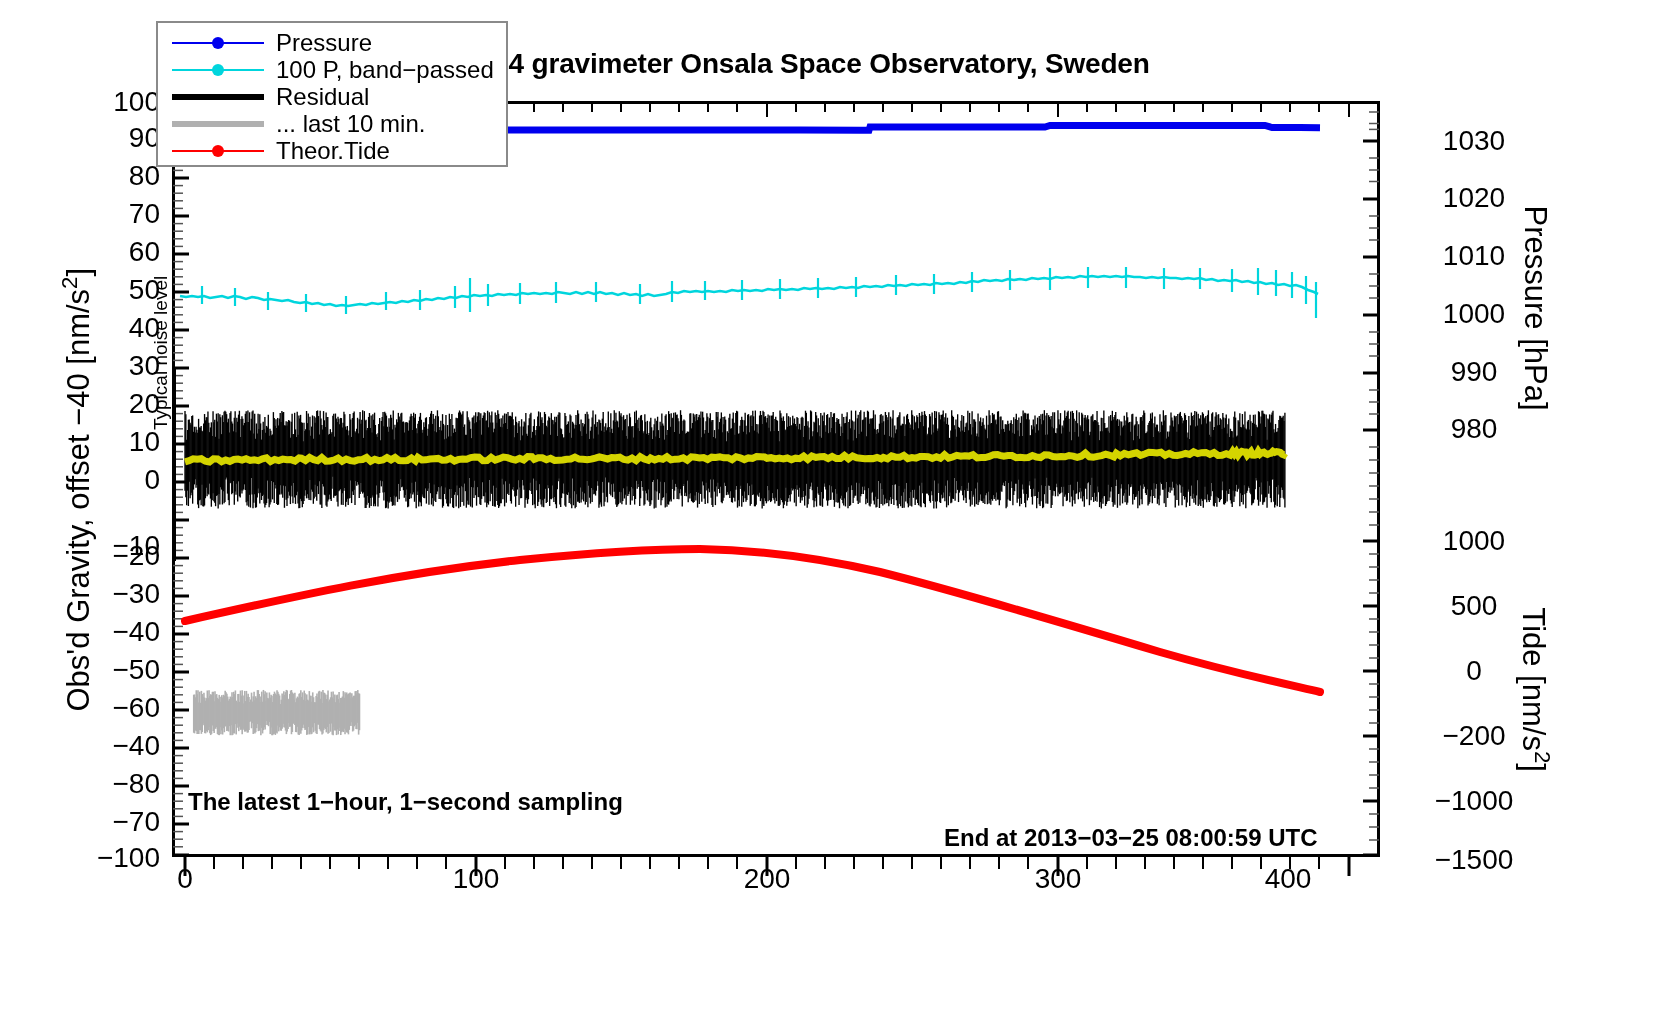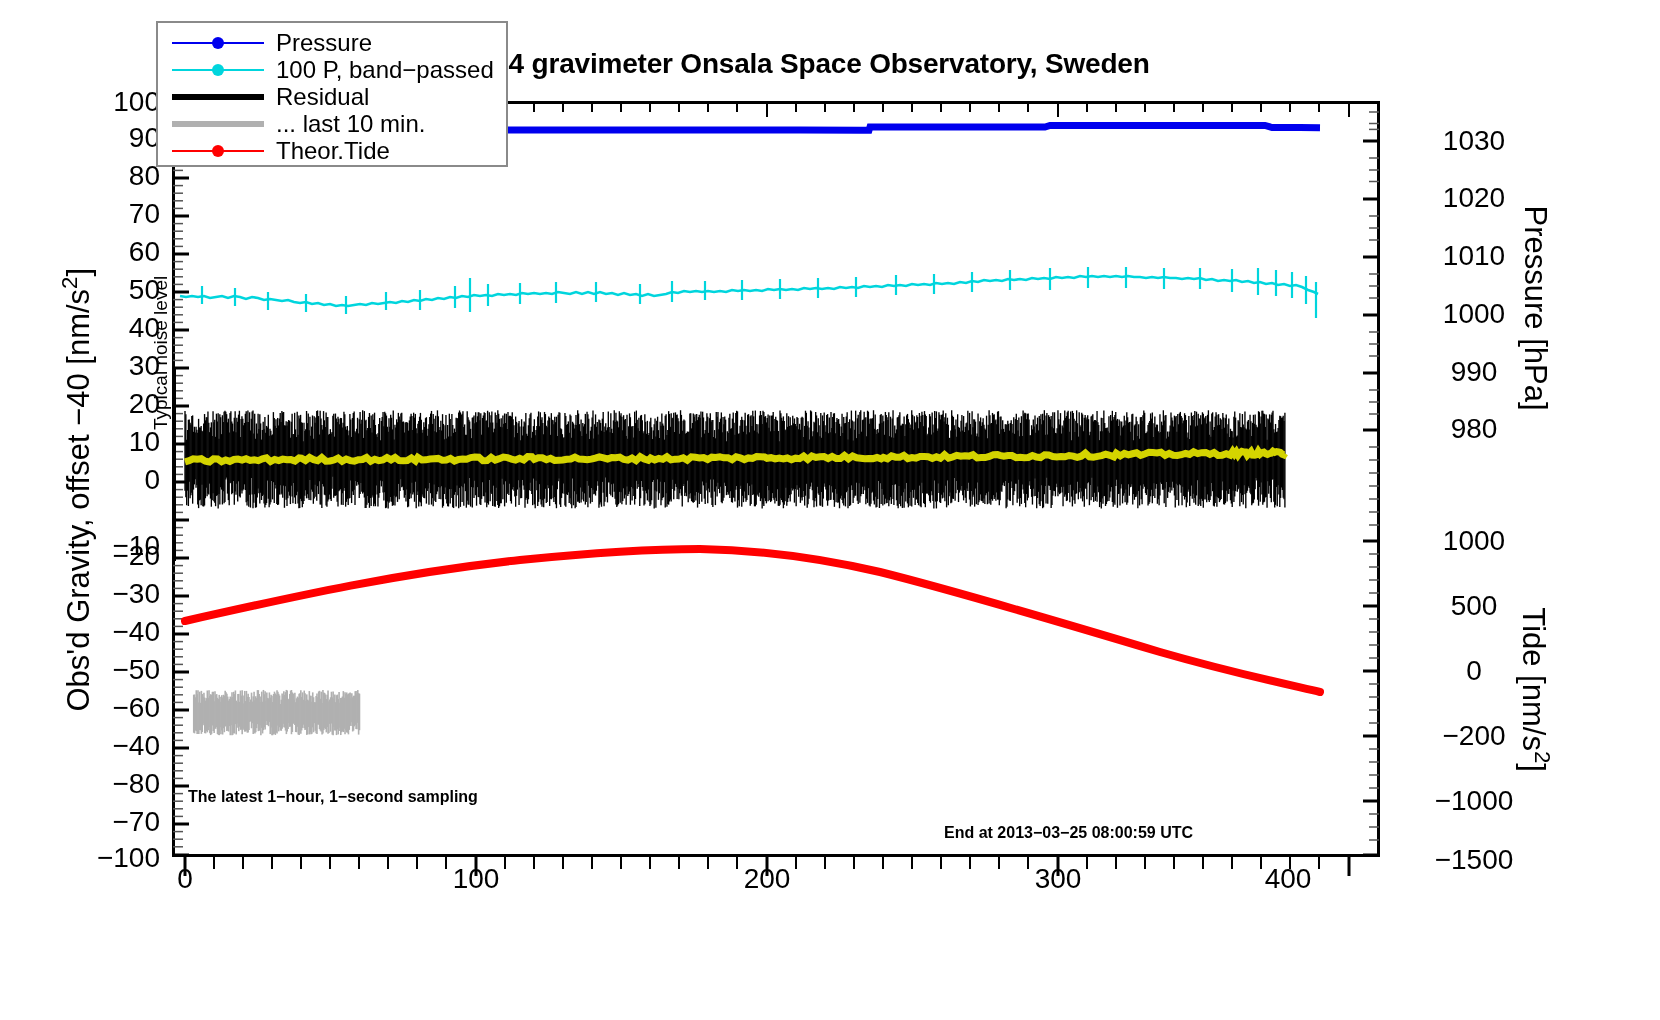--- a/index.html
+++ b/index.html
@@ -54,21 +54,21 @@
     border:2px solid #8a8a8a;background:#fff;box-sizing:border-box;
     padding:6px 0 0 0;
   }
   .legend-row{display:flex;align-items:center;height:27px;padding-left:14px;}
   .legend-sym{width:92px;height:16px;position:relative;flex:0 0 92px;}
   .legend-sym .ln{position:absolute;left:0;top:50%;width:92px;transform:translateY(-50%);}
   .legend-sym .dot{position:absolute;left:50%;top:50%;width:12px;height:12px;border-radius:50%;transform:translate(-50%,-50%);}
   .legend-label{font-size:24px;padding-left:12px;white-space:nowrap;}
 
   
-  .note{position:absolute;font-size:16px;font-weight:bold;white-space:nowrap;}
+  .note{position:absolute;font-size:24px;font-weight:bold;white-space:nowrap;}
   #note-left{left:188px;top:788px;}
   #note-right{left:944px;top:788px;margin-top:36px;}
   #noise-annot{
     position:absolute;left:150px;top:430px;width:220px;
     font-size:19px;white-space:nowrap;color:#000;
     transform:rotate(-90deg);transform-origin:0 0;
   }
   #noise-bar{position:absolute;left:172px;top:368px;width:4px;height:193px;background:#000;}
 
   svg{display:block;}

